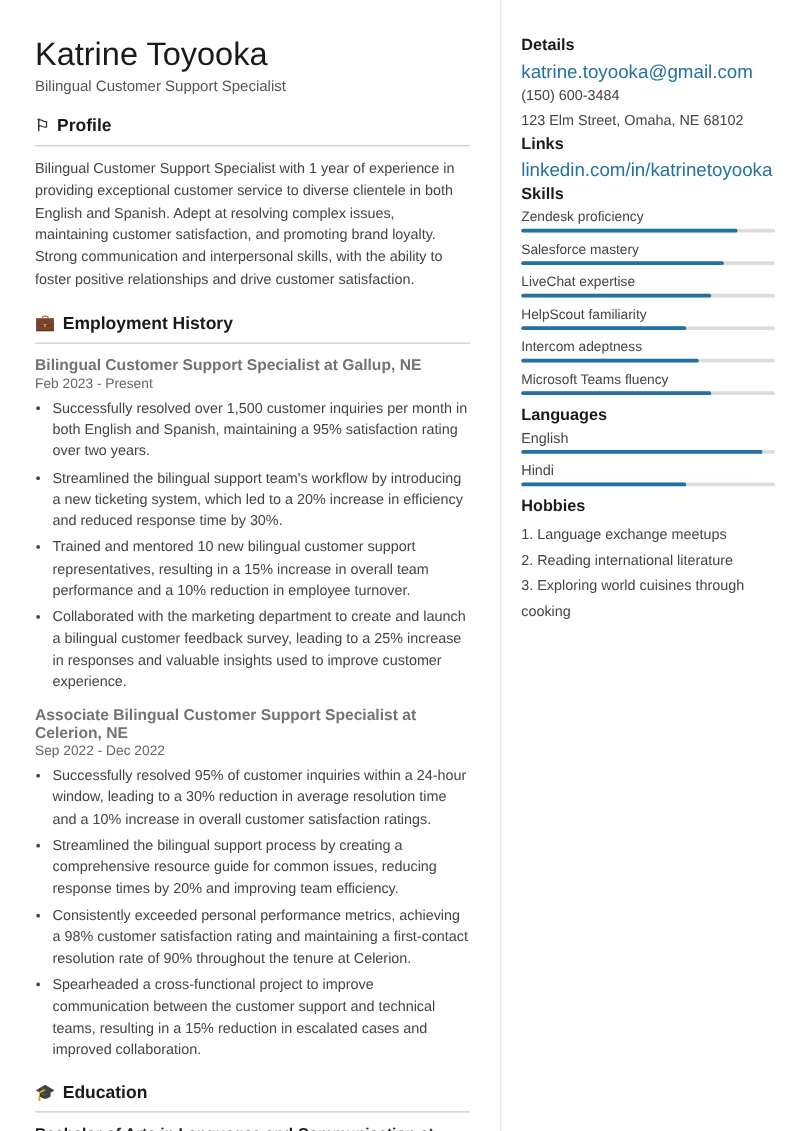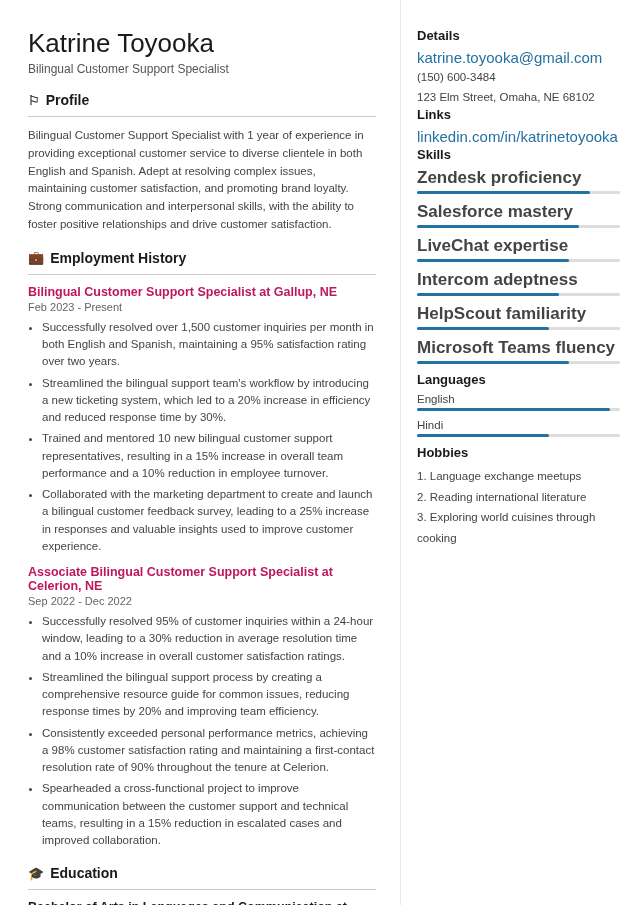--- a/index.html
+++ b/index.html
@@ -56,21 +56,21 @@
       margin-bottom: 10px;
     }
     .profile-text {
       font-size: 11.5px;
       color: #444;
       line-height: 1.55;
     }
     .job-title {
       font-size: 12.5px;
       font-weight: bold;
-      color: #be185d;
+      color: #737373;
       margin-bottom: 2px;
     }
     .job-dates {
       font-size: 11px;
       color: #666;
       margin-bottom: 6px;
     }
     .job-bullets {
       padding-left: 14px;
       margin-bottom: 10px;
@@ -107,24 +107,23 @@
       font-size: 15px;
       color: #2471a3;
       text-decoration: none;
       display: block;
       margin-bottom: 2px;
     }
     .skill-item {
       margin-bottom: 8px;
     }
     .skill-name {
-      font-size: 17px;
+      font-size: 11px;
       color: #444;
       margin-bottom: 3px;
-      font-weight: bold;
     }
     .skill-bar-bg {
       height: 3px;
       background: #ddd;
       border-radius: 2px;
       width: 100%;
     }
     .skill-bar-fill {
       height: 3px;
       background: #2471a3;
@@ -238,29 +237,29 @@
         <div class="skill-bar-fill" style="width:80%"></div>
       </div>
     </div>
           <div class="skill-item">
       <div class="skill-name">LiveChat expertise</div>
       <div class="skill-bar-bg">
         <div class="skill-bar-fill" style="width:75%"></div>
       </div>
     </div>
           <div class="skill-item">
+      <div class="skill-name">HelpScout familiarity</div>
+      <div class="skill-bar-bg">
+        <div class="skill-bar-fill" style="width:65%"></div>
+      </div>
+    </div>
+          <div class="skill-item">
       <div class="skill-name">Intercom adeptness</div>
       <div class="skill-bar-bg">
         <div class="skill-bar-fill" style="width:70%"></div>
-      </div>
-    </div>
-          <div class="skill-item">
-      <div class="skill-name">HelpScout familiarity</div>
-      <div class="skill-bar-bg">
-        <div class="skill-bar-fill" style="width:65%"></div>
       </div>
     </div>
           <div class="skill-item">
       <div class="skill-name">Microsoft Teams fluency</div>
       <div class="skill-bar-bg">
         <div class="skill-bar-fill" style="width:75%"></div>
       </div>
     </div>
         </div>
     </div>

